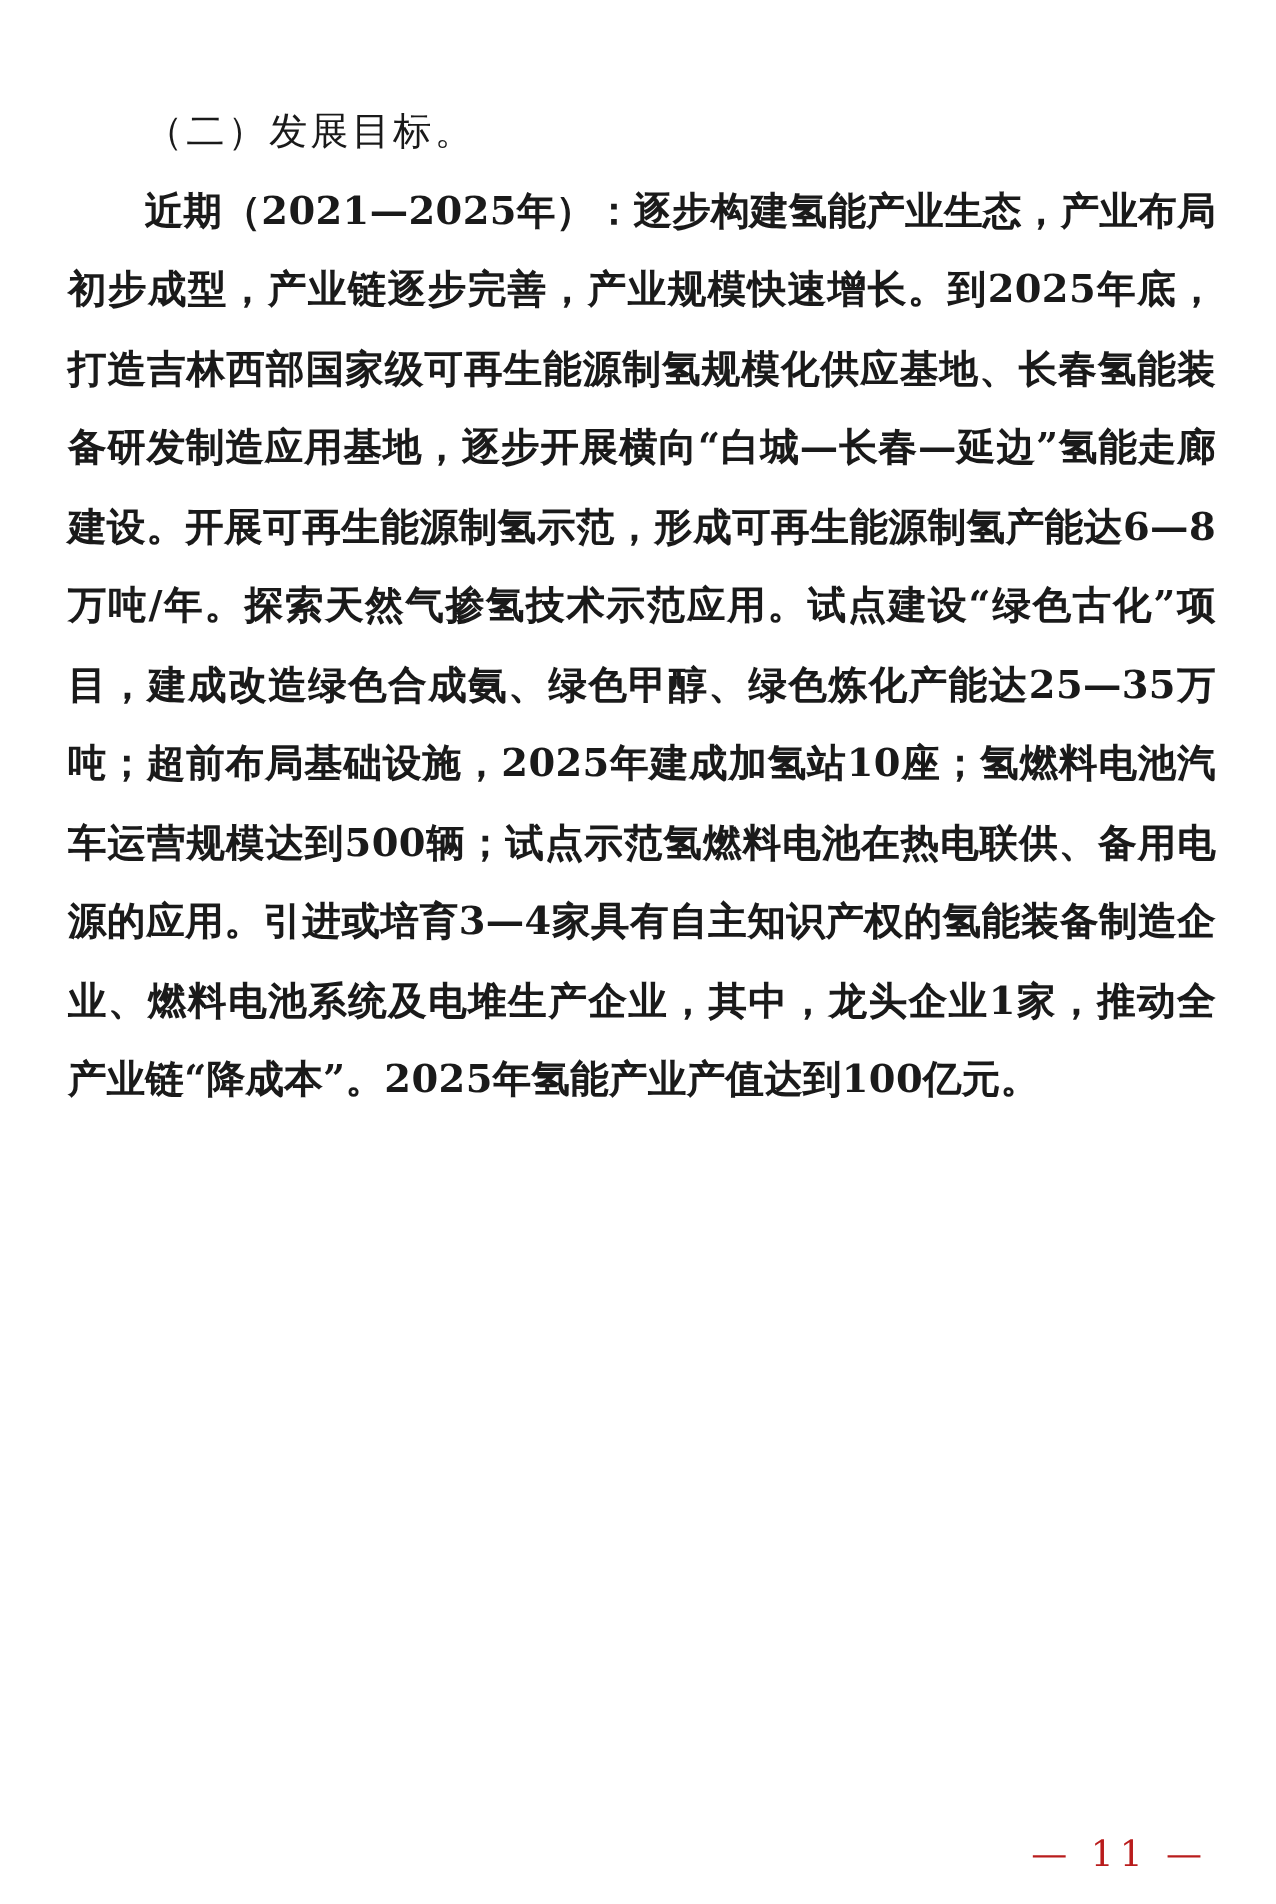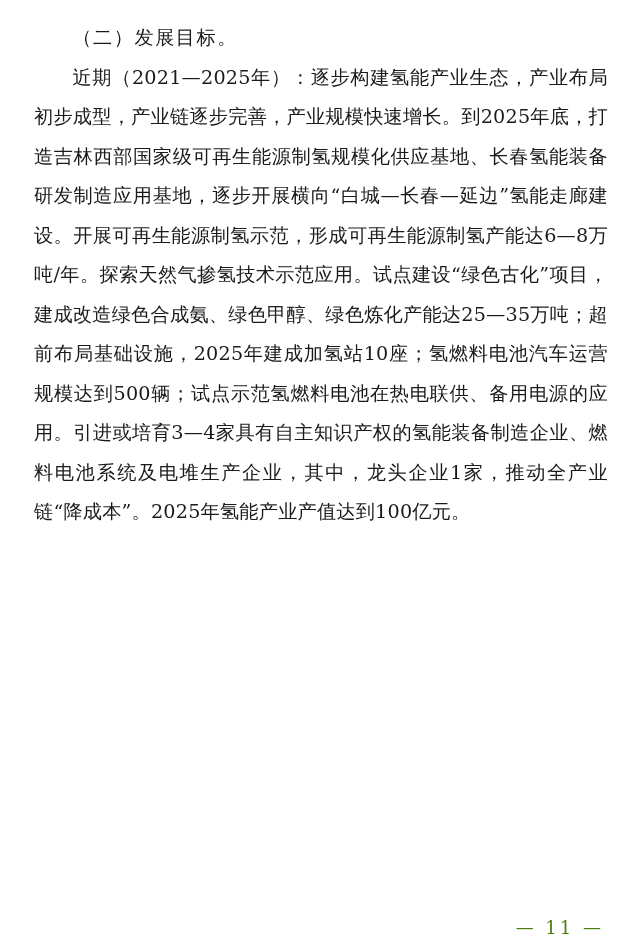--- a/index.html
+++ b/index.html
@@ -20,39 +20,41 @@
     height: 952px;
     box-sizing: border-box;
     padding: 18px 30px 10px 34px;
   }
   .doc-body {
     font-size: 19.2px;
     line-height: 39.5px;
     text-align: justify;
     text-justify: inter-ideograph;
     letter-spacing: 0.2px;
+    margin-top: 28px;
   }
   .para {
     margin: 0;
     text-indent: 2em;
     text-align: justify;
     text-justify: inter-ideograph;
+    font-weight: bold;
   }
   .heading {
     margin: 0 0 0 0;
     text-indent: 2em;
     letter-spacing: 1.5px;
   }
   .footer {
     position: absolute;
     right: 34px;
     bottom: 14px;
     font-size: 18px;
     letter-spacing: 3px;
-    color: #4d7c0f;
+    color: #b91c1c;
     text-align: center;
   }
 </style>
 </head>
 <body>
 
 <div class="page">
   <div class="doc-body">
     <p class="heading">（二）发展目标。</p>
     <p class="para">近期（2021—2025年）：逐步构建氢能产业生态，产业布局初步成型，产业链逐步完善，产业规模快速增长。到2025年底，打造吉林西部国家级可再生能源制氢规模化供应基地、长春氢能装备研发制造应用基地，逐步开展横向“白城—长春—延边”氢能走廊建设。开展可再生能源制氢示范，形成可再生能源制氢产能达6—8万吨/年。探索天然气掺氢技术示范应用。试点建设“绿色古化”项目，建成改造绿色合成氨、绿色甲醇、绿色炼化产能达25—35万吨；超前布局基础设施，2025年建成加氢站10座；氢燃料电池汽车运营规模达到500辆；试点示范氢燃料电池在热电联供、备用电源的应用。引进或培育3—4家具有自主知识产权的氢能装备制造企业、燃料电池系统及电堆生产企业，其中，龙头企业1家，推动全产业链“降成本”。2025年氢能产业产值达到100亿元。</p>

